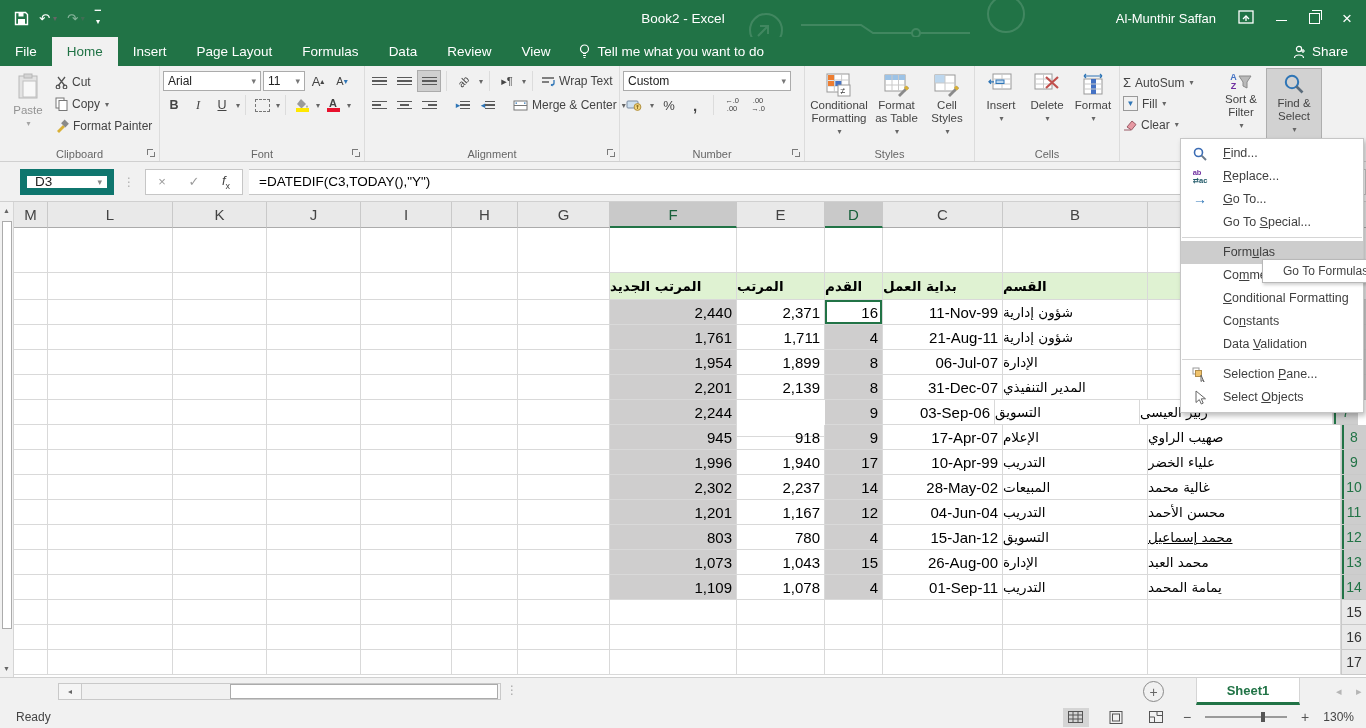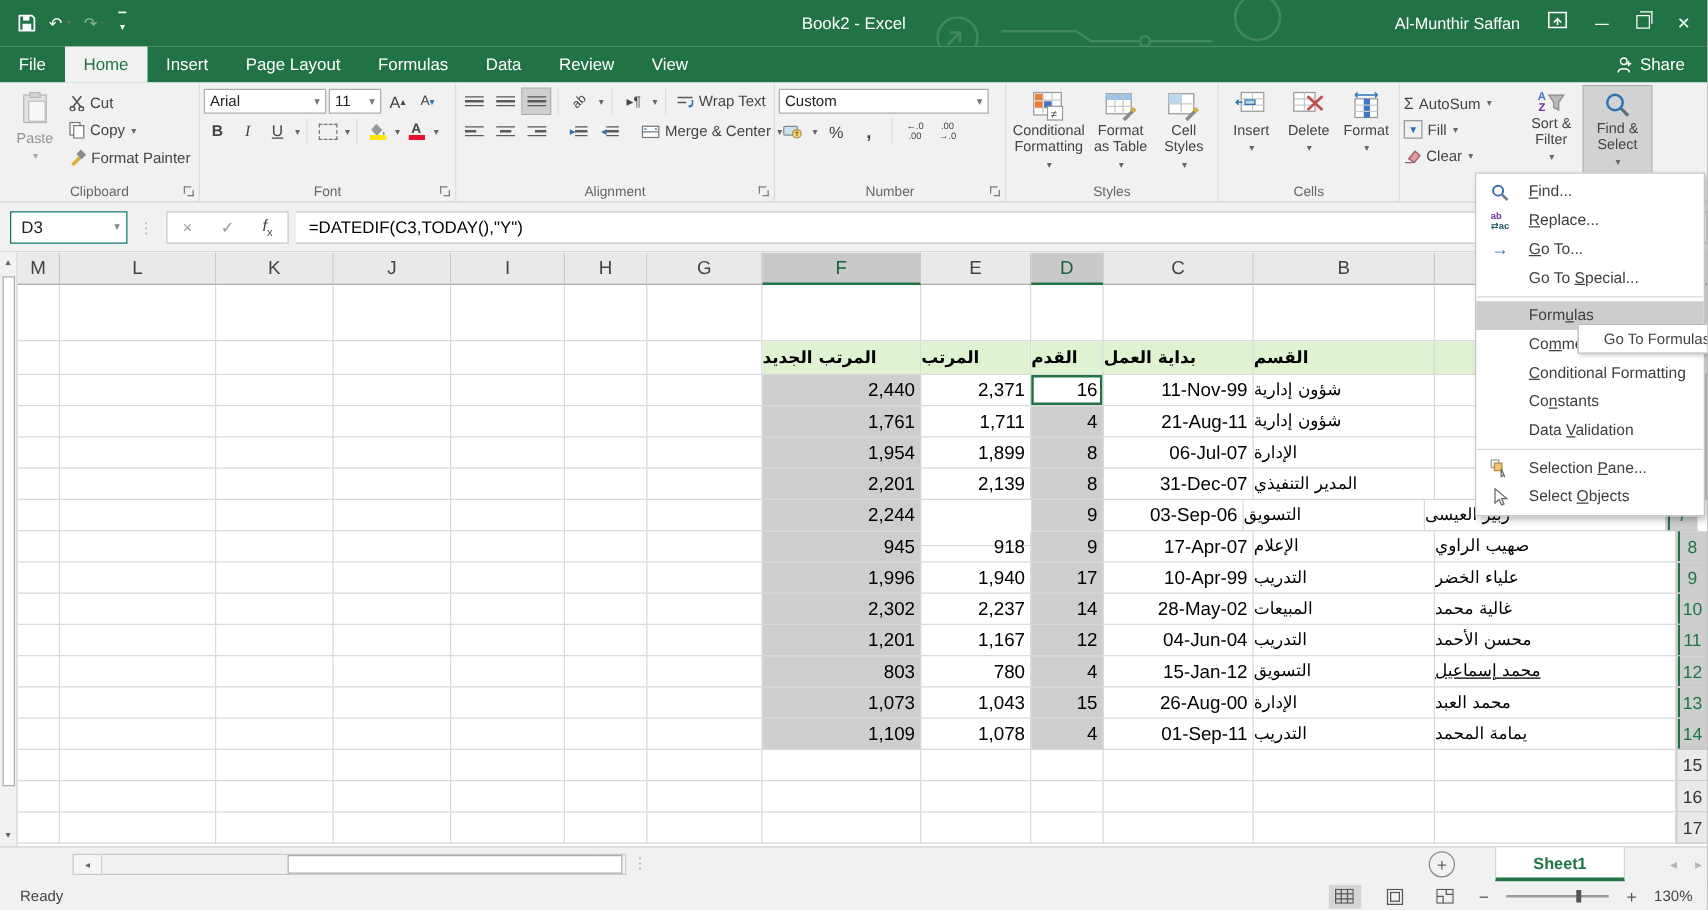--- a/index.html
+++ b/index.html
@@ -44,21 +44,21 @@
   .bars i{display:block;height:1.5px;background:#5a5a5a}
   .bars.left i:nth-child(2),.bars.right i:nth-child(2),.bars.center i:nth-child(2){width:9px}
   .bars.left i:nth-child(2){align-self:flex-start}.bars.right i:nth-child(2){align-self:flex-end}.bars.center i:nth-child(2){align-self:center}
   .pressed-sq{background:#cfcfcf;outline:1px solid #ababab}
   .colorbar{display:block;width:13px;height:4px;margin-top:-1px}
   .fs-row{display:flex;align-items:center;gap:2px;height:24px}
   
   .ed-small{display:flex;align-items:center;gap:4px;height:21px;font-size:12px;color:#444;white-space:nowrap}
   
   .fbar{height:40px;background:#f1f1f1;display:flex;align-items:center;padding:0 0;border-bottom:1px solid #d0d0d0;box-sizing:border-box}
-  .namebox{width:94px;height:26px;background:#fff;border:1px solid #0f766e;margin-left:8px;display:flex;align-items:center;font-size:13.5px;color:#222;padding-left:8px;box-sizing:border-box}
+  .namebox{width:94px;height:26px;background:#fff;border:7px solid #0f766e;margin-left:20px;display:flex;align-items:center;font-size:13.5px;color:#222;padding-left:8px;box-sizing:border-box}
   .namebox .arr{margin-left:auto;font-size:9px;color:#888;padding-right:5px}
   .fdots{color:#b0b0b0;font-size:12px;margin:0 9px;letter-spacing:1px}
   .fbtns{height:26px;background:#fff;border:1px solid #c6c6c6;display:flex;align-items:center;box-sizing:border-box}
   .fbtns span{width:32px;text-align:center;font-size:13px;color:#9a9a9a}
   .fbtns .fx{color:#444;font-size:13px}
   .ftext{flex:1;height:26px;background:#fff;border:1px solid #c6c6c6;border-left:none;margin-left:6px;display:flex;align-items:center;font-size:13.5px;color:#000;padding-left:10px;box-sizing:border-box}
   
   .gridwrap{position:relative;height:475px;display:flex;background:#fff}
   .vscroll{width:14px;background:#f1f1f1;border-right:1px solid #d5d5d5;display:flex;flex-direction:column;align-items:center;box-sizing:border-box}
   .vs-arrow{width:14px;height:17px;display:flex;align-items:center;justify-content:center;font-size:7px;color:#666}
@@ -157,20 +157,27 @@
     <div style="display:flex">
         <div class="rtab">File</div>
         <div class="rtab active">Home</div>
         <div class="rtab">Insert</div>
         <div class="rtab">Page Layout</div>
         <div class="rtab">Formulas</div>
         <div class="rtab">Data</div>
         <div class="rtab">Review</div>
         <div class="rtab">View</div>
       </div>
+    <div class="tellme">
+      <svg width="11" height="15" viewBox="0 0 11 15">
+          <circle cx="5.5" cy="5" r="4" fill="none" stroke="#fff" stroke-width="1.2"></circle>
+          <path d="M4 9.5 h3 M4 11.5 h3 M4.5 13.5 h2" stroke="#fff" stroke-width="1.2"></path>
+        </svg>
+      <span>Tell me what you want to do</span>
+    </div>
     <div class="share">
       <svg width="13" height="14" viewBox="0 0 13 14">
           <circle cx="6" cy="4" r="2.6" fill="none" stroke="#fff" stroke-width="1.2"></circle>
           <path d="M1.5 13 c0 -4 9 -4 9 0" fill="none" stroke="#fff" stroke-width="1.2"></path>
           <path d="M10 4 v4 M8 6 h4" stroke="#fff" stroke-width="1.2"></path>
         </svg>
       <span>Share</span>
     </div>
   </div>
 

